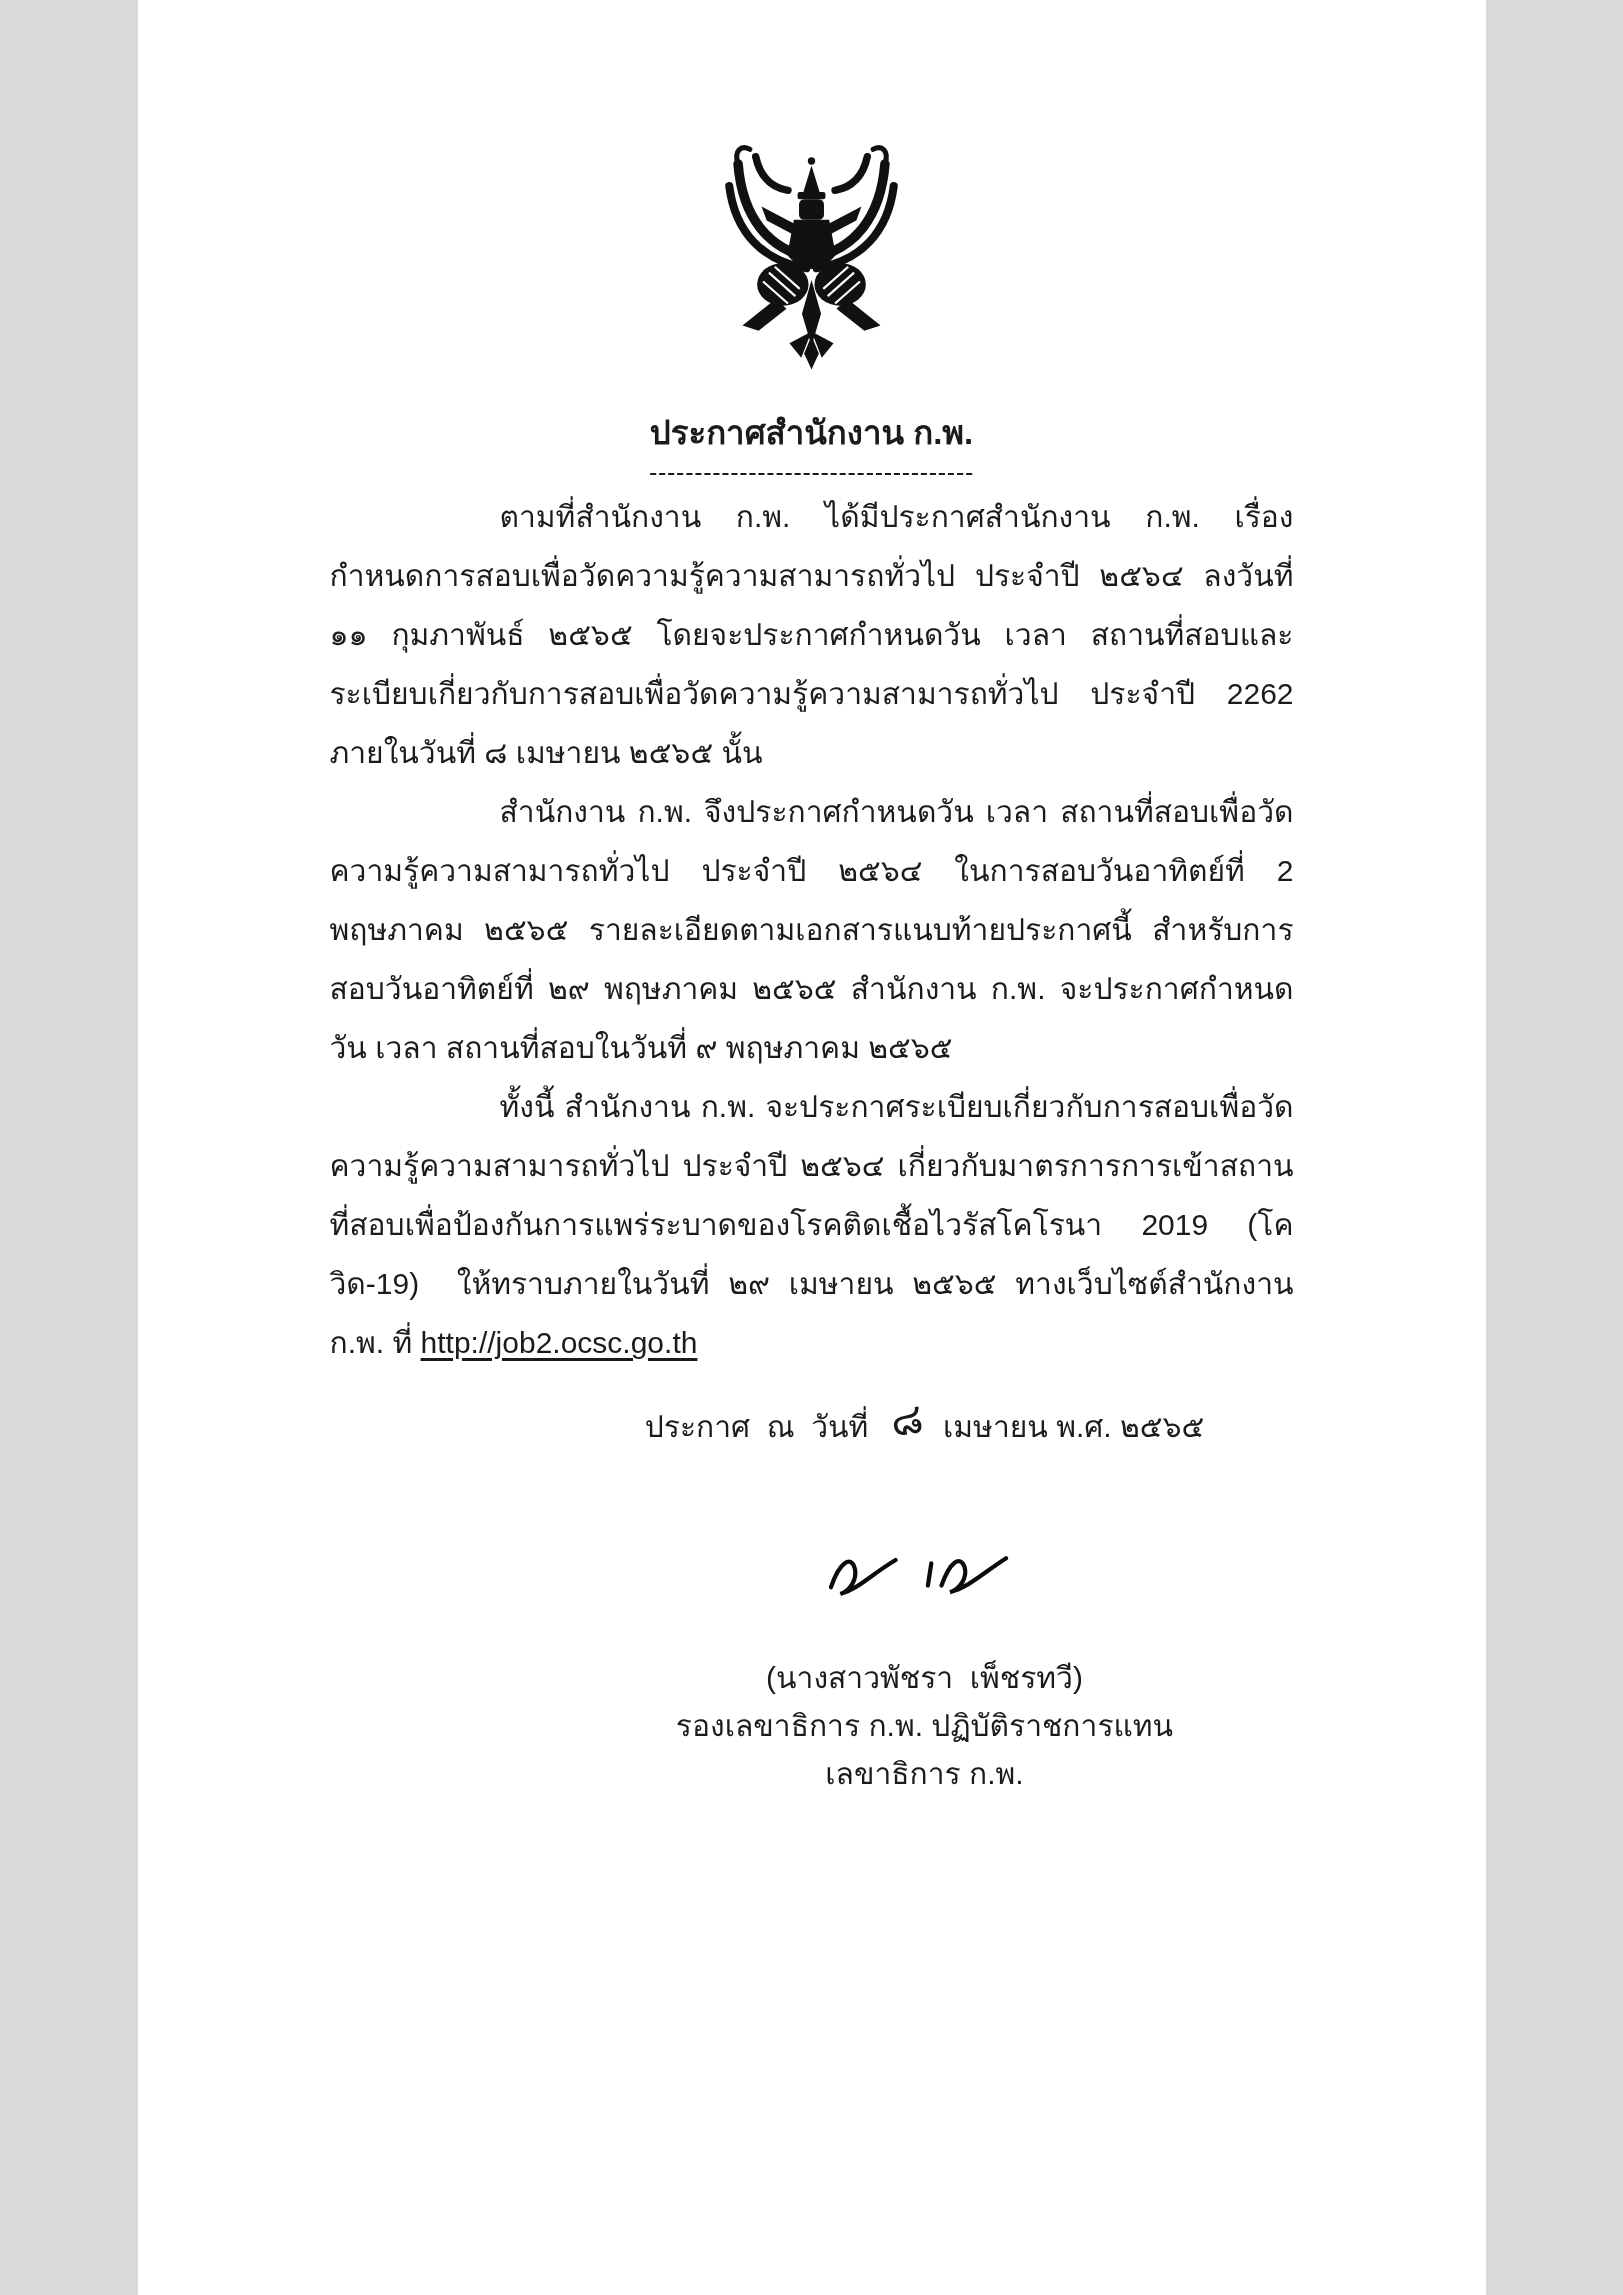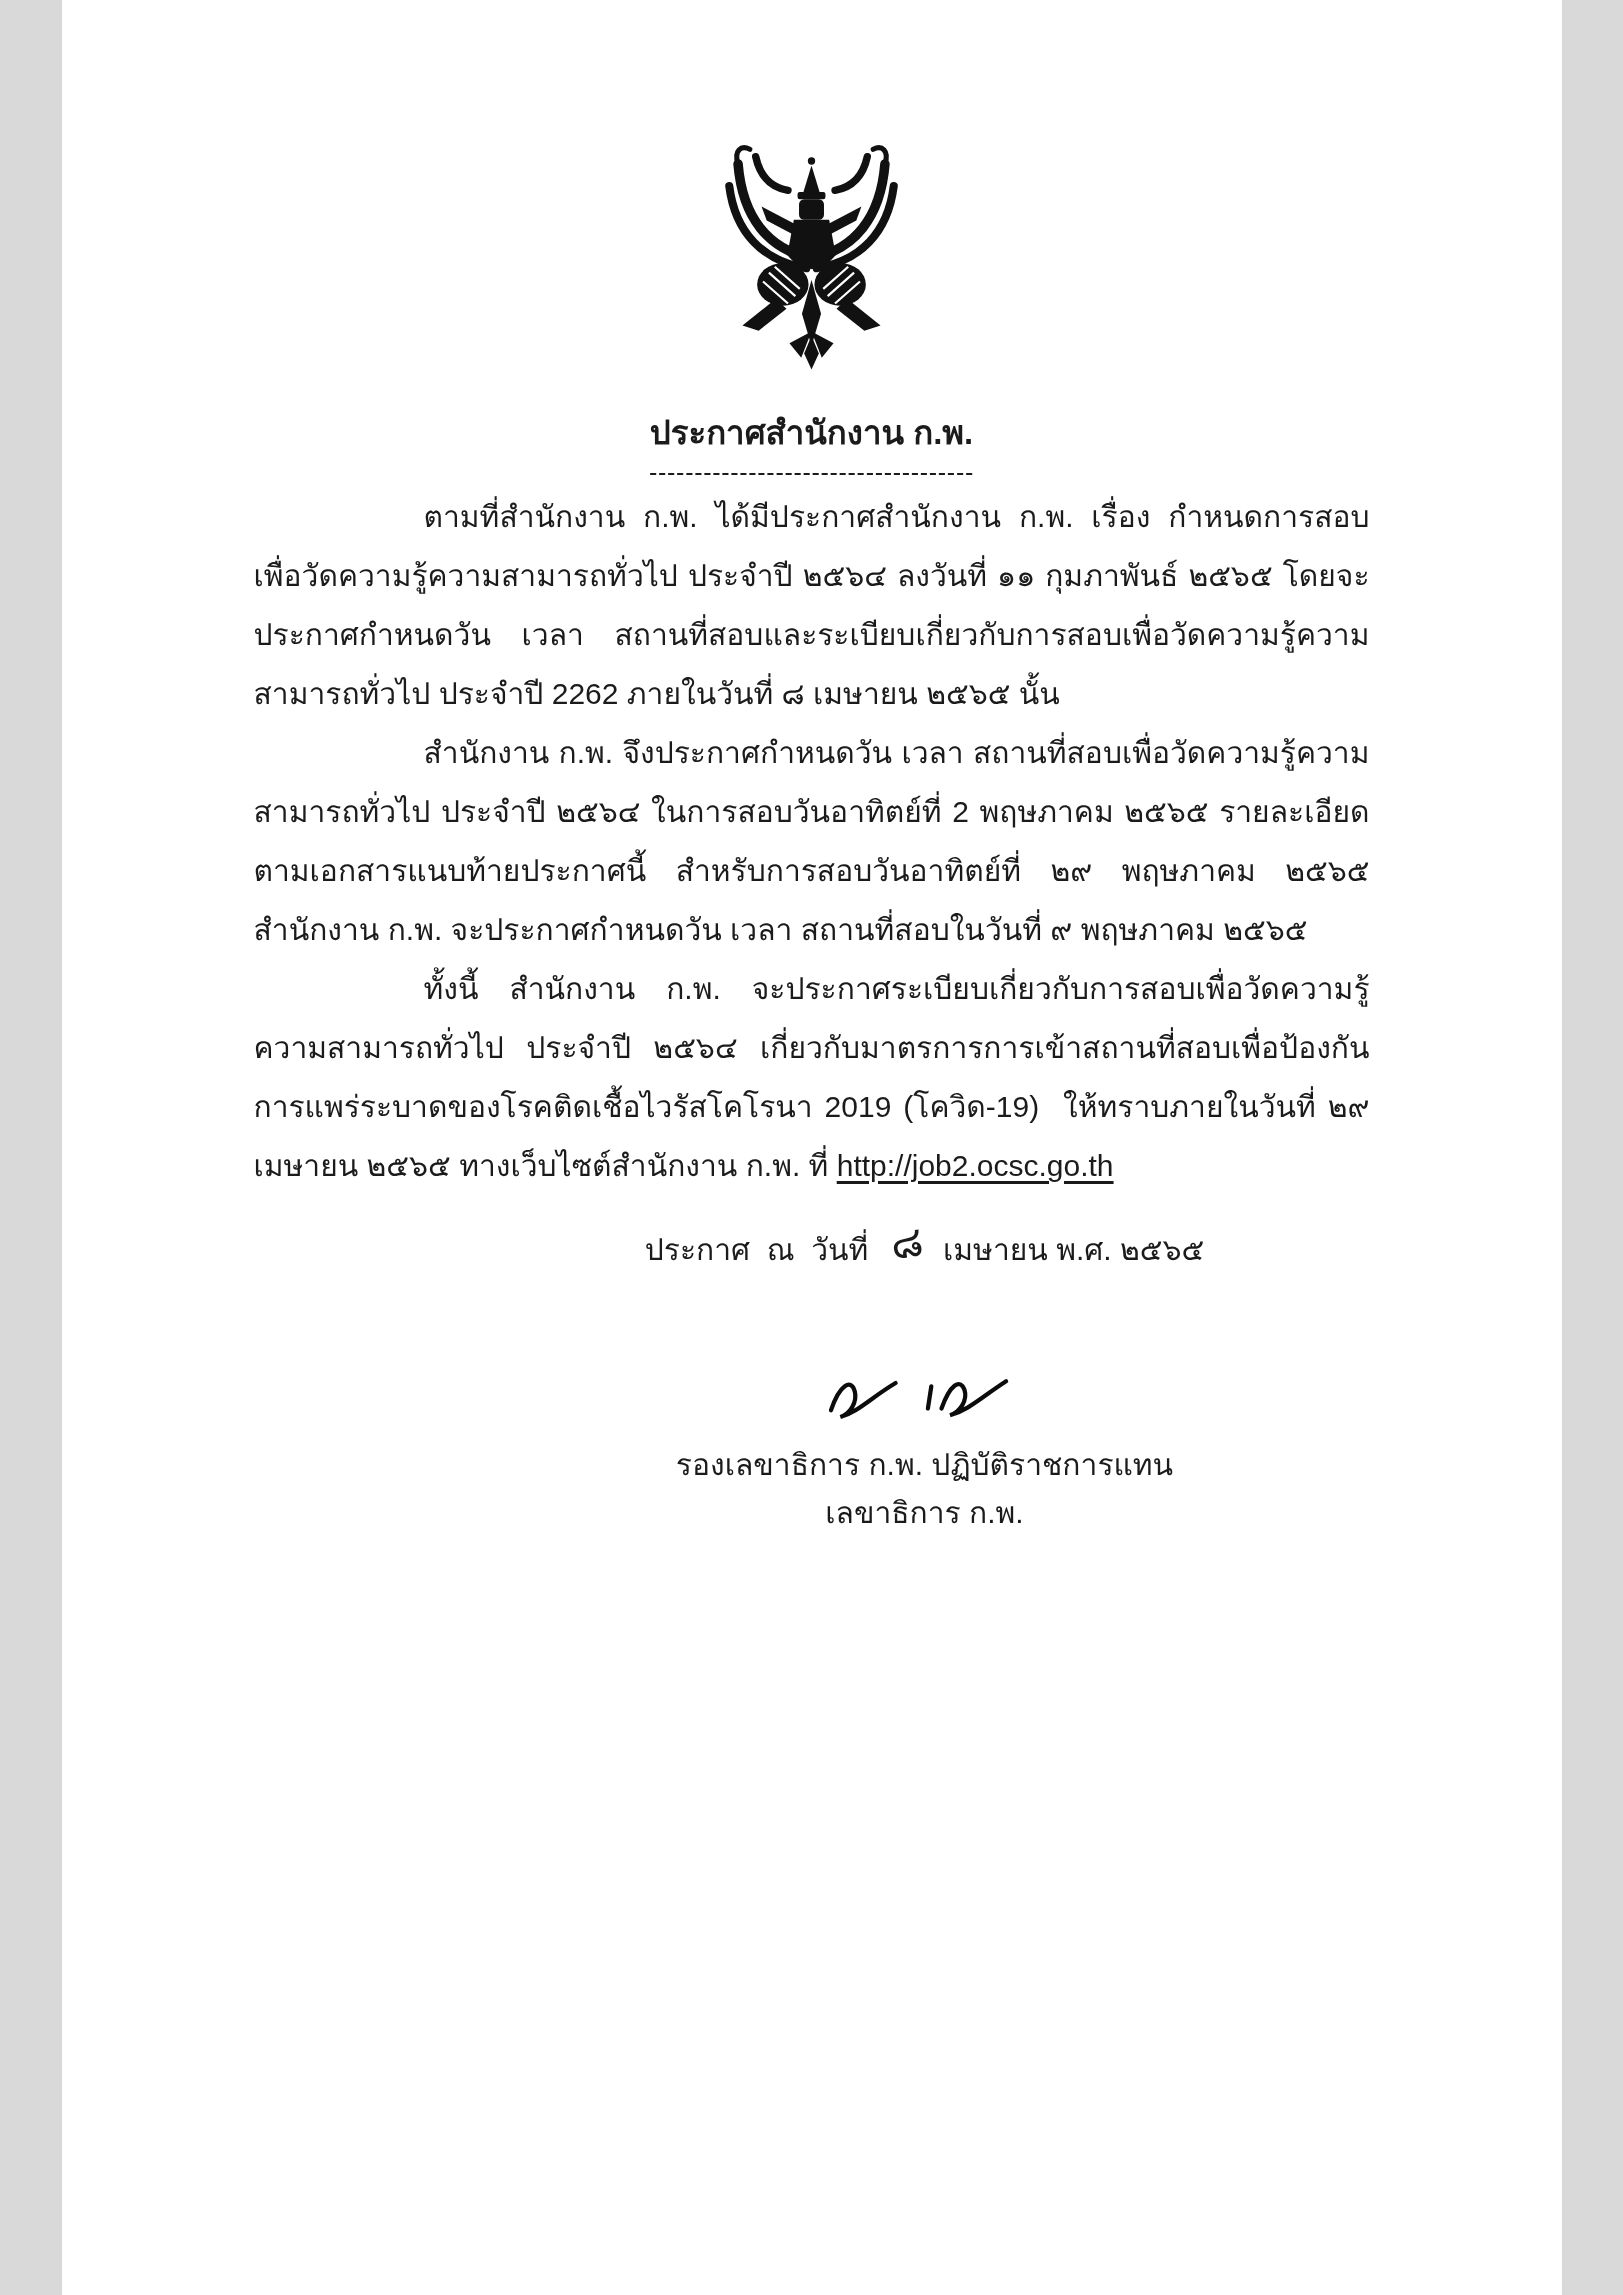--- a/index.html
+++ b/index.html
@@ -2,21 +2,21 @@
 <html style="font-size:10.5px"><head>
 <meta charset="utf-8">
 <style>
   html, body {
     margin: 0;
     padding: 0;
     background: #d9d9d9;
   }
   .page {
     position: relative;
-    width: 1500px;
+    width: 1348px;
     height: 2295px;
     margin: 0 auto;
     background: #ffffff;
     color: #1b1b1b;
     font-family: "Liberation Sans", "DejaVu Sans", sans-serif;
     overflow: hidden;
   }
   .content {
     padding: 0 192px;
   }
@@ -151,18 +151,19 @@
   </div>
 
   <div class="sig-block">
     <svg class="sig-scribble" viewBox="0 0 260 80" width="223" height="68" aria-hidden="true">
       <g fill="none" stroke="#0c0c0c" stroke-width="5" stroke-linecap="round">
         <path d="M20,52 C30,22 44,14 48,30 C51,42 43,56 31,60 C52,54 66,38 96,20"></path>
         <path d="M134,50 L138,24"></path>
         <path d="M150,50 C160,22 172,14 177,28 C181,40 172,54 160,58 C182,52 198,36 226,18"></path>
       </g>
     </svg>
+    <div class="sig-name">(นางสาวพัชรา&nbsp; เพ็ชรทวี)</div>
     <div class="sig-role1">รองเลขาธิการ ก.พ. ปฏิบัติราชการแทน</div>
     <div class="sig-role2">เลขาธิการ ก.พ.</div>
   </div>
 
 </div>
 
 
 </body></html>

